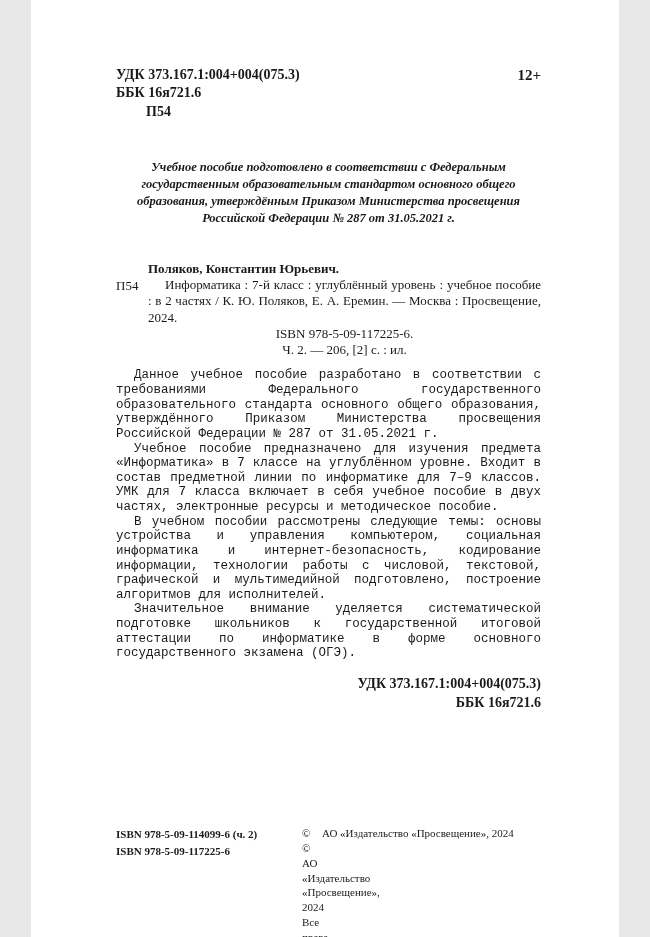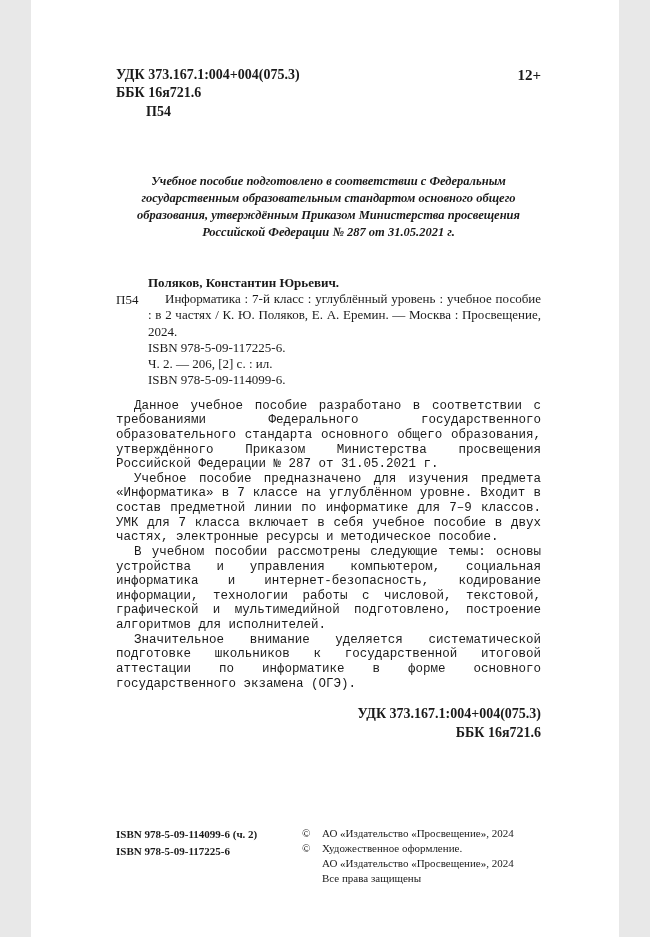--- a/index.html
+++ b/index.html
@@ -37,21 +37,21 @@
   }
   .codes .code-p54 { margin-left: 30px; }
   .age-badge {
     font-weight: bold;
     font-size: 15px;
     margin-top: 1px;
   }
 
   
   .standard-note {
-    margin-top: 52px;
+    margin-top: 38px;
     font-style: italic;
     font-weight: bold;
     font-size: 12.5px;
     line-height: 1.35;
     text-align: center;
   }
 
   
   .catalog {
     display: flex;
@@ -65,21 +65,21 @@
     padding-top: 17px;
   }
   .catalog-body { flex: 1; }
   .catalog-author {
     font-weight: bold;
   }
   .catalog-desc {
     text-align: justify;
     text-indent: 17px;
   }
-  .catalog-center { }
+  .catalog-center { text-align: center; }
 
   
   .annotation {
     margin-top: 10px;
     font-size: 12.5px;
     line-height: 1.17;
     font-family: Liberation Mono, monospace;
   }
   .annotation p {
     text-align: justify;
@@ -135,21 +135,20 @@
 
     <p class="standard-note">Учебное пособие подготовлено в соответствии с Федеральным государственным образовательным стандартом основного общего образования, утверждённым Приказом Министерства просвещения Российской Федерации № 287 от 31.05.2021 г.</p>
 
     <div class="catalog">
       <div class="catalog-code">П54</div>
       <div class="catalog-body">
         <p class="catalog-author">Поляков, Константин Юрьевич.</p>
         <p class="catalog-desc">Информатика : 7-й класс : углублённый уровень : учебное пособие : в 2 частях / К. Ю. Поляков, Е. А. Еремин. — Москва : Просвещение, 2024.</p>
         <p class="catalog-center">ISBN 978-5-09-117225-6.</p>
         <p class="catalog-center">Ч. 2. — 206, [2] с. : ил.</p>
-        <p class="catalog-center">ISBN 978-5-09-114099-6.</p>
       </div>
     </div>
 
     <div class="annotation">
       <p>Данное учебное пособие разработано в соответствии с требованиями Федерального государственного образовательного стандарта основного общего образования, утверждённого Приказом Министерства просвещения Российской Федерации № 287 от 31.05.2021 г.</p>
       <p>Учебное пособие предназначено для изучения предмета «Информатика» в 7 классе на углублённом уровне. Входит в состав предметной линии по информатике для 7–9 классов. УМК для 7 класса включает в себя учебное пособие в двух частях, электронные ресурсы и методическое пособие.</p>
       <p>В учебном пособии рассмотрены следующие темы: основы устройства и управления компьютером, социальная информатика и интернет-безопасность, кодирование информации, технологии работы с числовой, текстовой, графической и мультимедийной подготовлено, построение алгоритмов для исполнителей.</p>
       <p>Значительное внимание уделяется систематической подготовке школьников к государственной итоговой аттестации по информатике в форме основного государственного экзамена (ОГЭ).</p>
     </div>
 
@@ -162,20 +161,19 @@
 
   <div class="footer">
     <div class="footer-isbn">
       <div>ISBN 978-5-09-114099-6 (ч. 2)</div>
       <div>ISBN 978-5-09-117225-6</div>
     </div>
     <div class="footer-copyright">
       <span class="sym">©</span>
       <span>АО «Издательство «Просвещение», 2024</span>
       <span class="sym">©</span>
-      <span>Художественное оформление.</span>
       <span class="sym"></span>
       <span>АО «Издательство «Просвещение», 2024</span>
       <span class="sym"></span>
       <span>Все права защищены</span>
     </div>
   </div>
 </div>
 
 </body></html>

